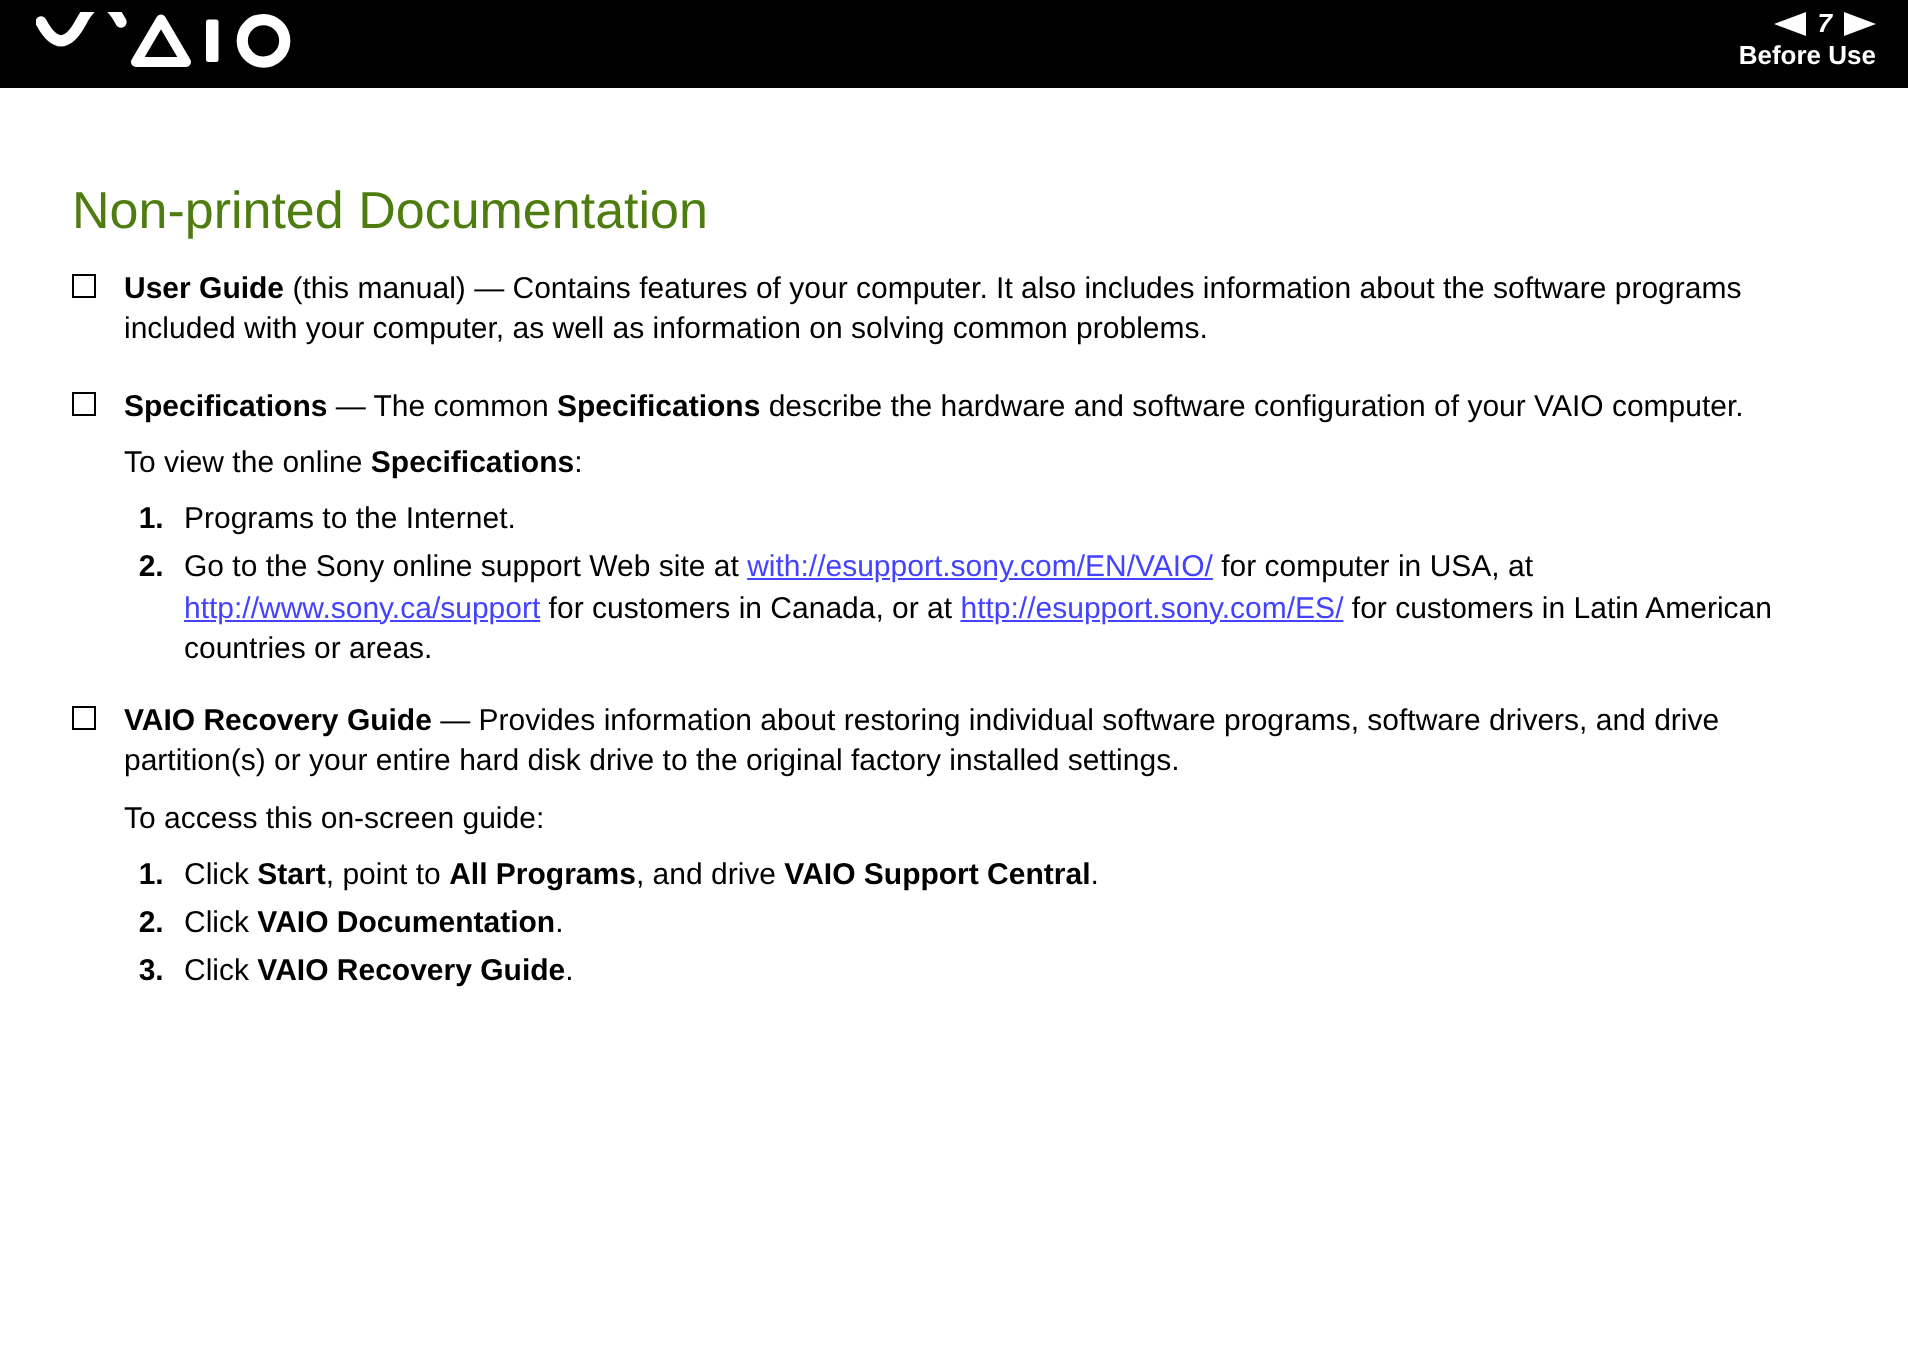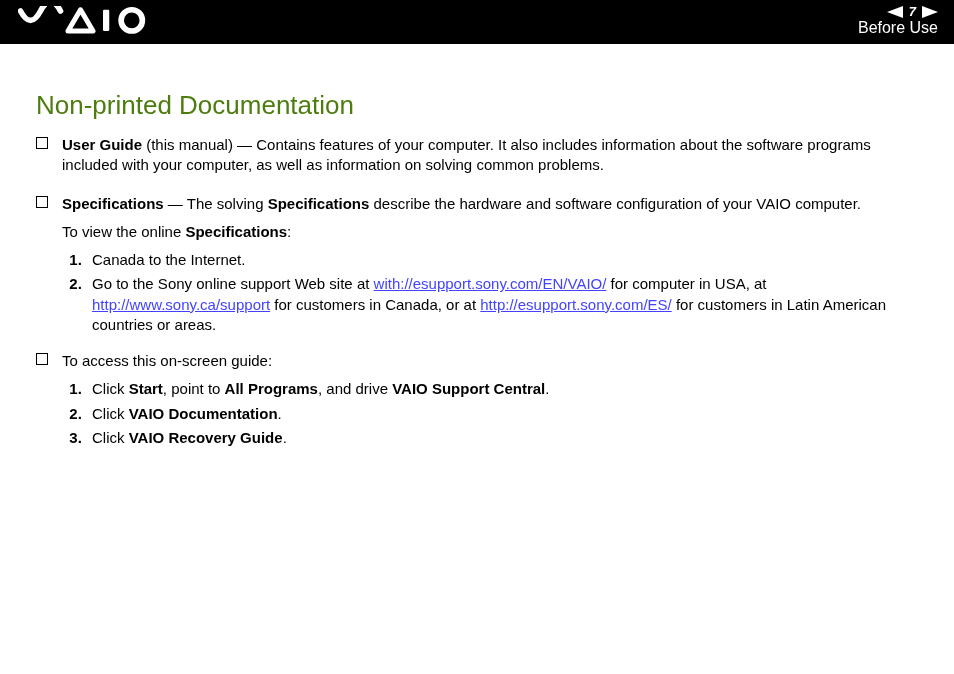--- a/index.html
+++ b/index.html
@@ -44,22 +44,22 @@
   .nav-top .arrow-left svg,
   .nav-top .arrow-right svg {
     display: block;
   }
   .nav-top .pagenum {
     font-weight: bold;
     font-style: italic;
     font-size: 13px;
   }
   .nav-bottom {
-    font-weight: normal;
-    font-size: 16px;
+    font-weight: bold;
+    font-size: 13px;
     margin-top: 1px;
   }
   .content {
     padding: 46px 32px 20px 36px;
   }
   h1.title {
     color: #4d7c0f;
     font-weight: normal;
     font-size: 26px;
     margin: 0 0 14px 0;
@@ -145,37 +145,40 @@
       <div class="para">
         <span class="b">User Guide</span><span> (this manual) — Contains features of your computer. It also includes information about the software programs included with your computer, as well as information on solving common problems.</span>
       </div>
     </div>
   </div>
 
   <div class="blk">
     <div class="box"></div>
     <div class="body">
       <div class="para tight">
-        <span class="b">Specifications</span><span> — The solving </span><span class="b">Specifications</span><span> describe the hardware and software configuration of your VAIO computer.</span>
+        <span class="b">Specifications</span><span> — The common </span><span class="b">Specifications</span><span> describe the hardware and software configuration of your VAIO computer.</span>
       </div>
       <div class="para tight">
         <span>To view the online </span><span class="b">Specifications</span><span>:</span>
       </div>
       <ol class="steps">
-        <li><span>Canada to the Internet.</span></li>
+        <li><span>Programs to the Internet.</span></li>
         <li>
           <span>Go to the Sony online support Web site at </span><a class="link">with://esupport.sony.com/EN/VAIO/</a><span> for computer in USA, at </span><a class="link">http://www.sony.ca/support</a><span> for customers in Canada, or at </span><a class="link">http://esupport.sony.com/ES/</a><span> for customers in Latin American countries or areas.</span>
         </li>
       </ol>
     </div>
   </div>
 
   <div class="blk">
     <div class="box"></div>
     <div class="body">
+      <div class="para tight">
+        <span class="b">VAIO Recovery Guide</span><span> — Provides information about restoring individual software programs, software drivers, and drive partition(s) or your entire hard disk drive to the original factory installed settings.</span>
+      </div>
       <div class="para tight">
         <span>To access this on-screen guide:</span>
       </div>
       <ol class="steps">
         <li>
           <span>Click </span><span class="b">Start</span><span>, point to </span><span class="b">All Programs</span><span>, and drive </span><span class="b">VAIO Support Central</span><span>.</span>
         </li>
         <li>
           <span>Click </span><span class="b">VAIO Documentation</span><span>.</span>
         </li>

